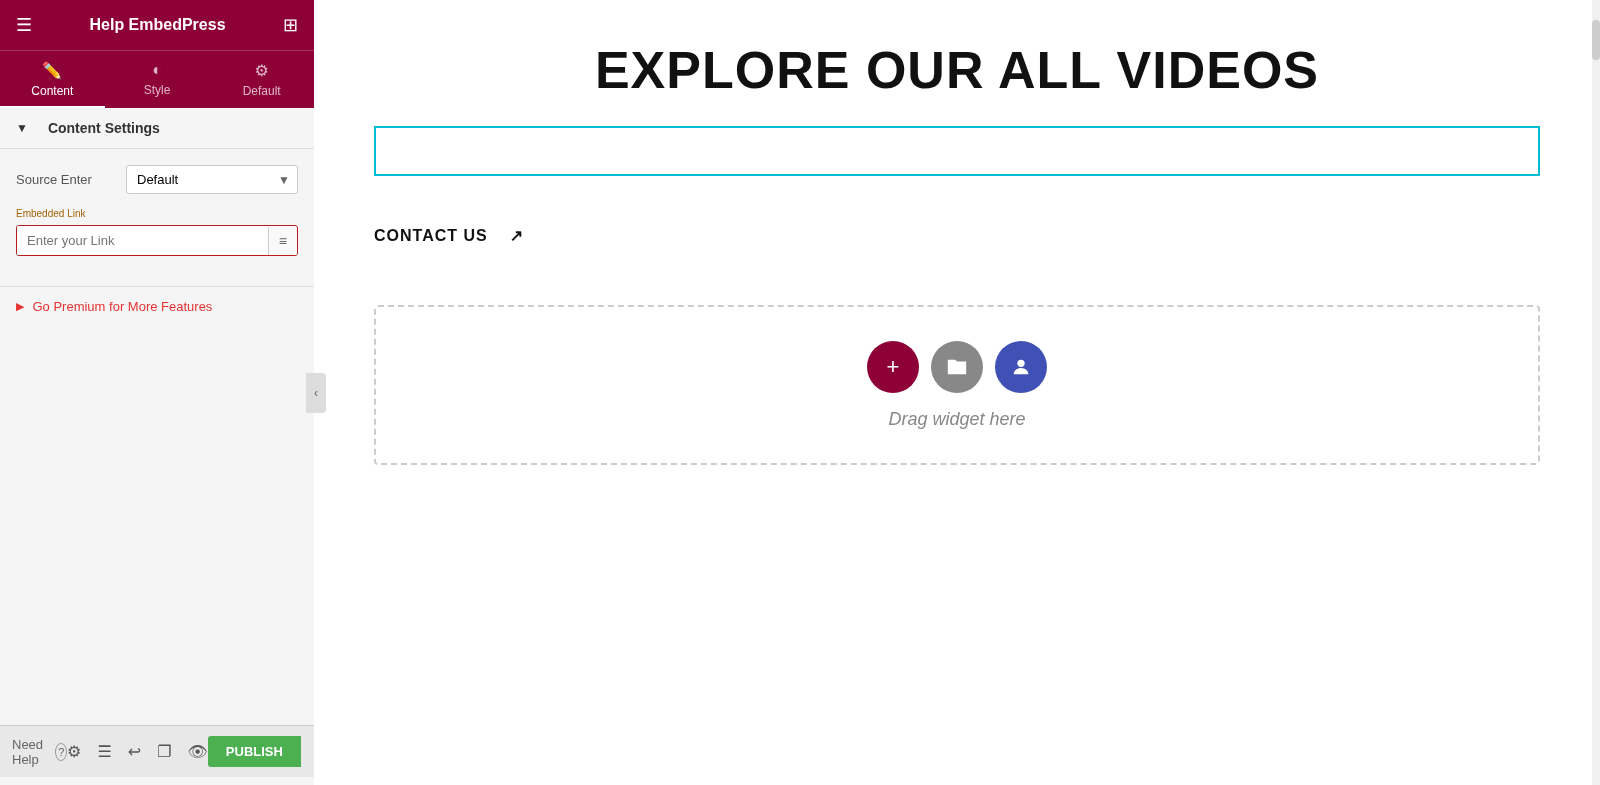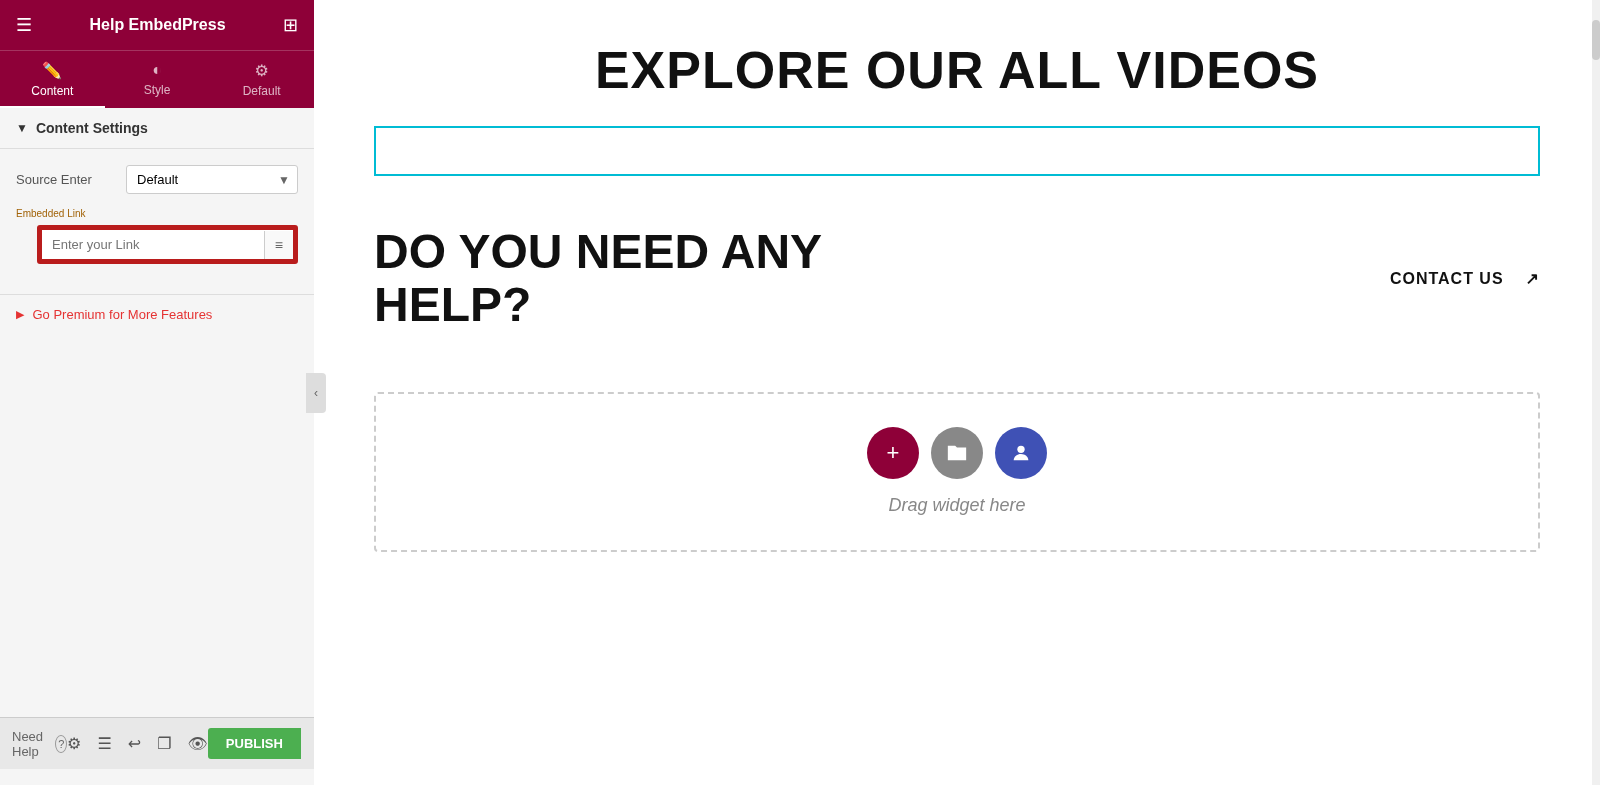--- a/index.html
+++ b/index.html
@@ -84,20 +84,21 @@
     .section-header .arrow {
       margin-right: 8px;
       font-size: 12px;
       color: #333;
     }
 
     .section-title {
       font-size: 14px;
       font-weight: bold;
       color: #333;
+      margin-left: 12px;
     }
 
     .form-area {
       padding: 16px;
       background: #f5f5f5;
     }
 
     .form-row {
       display: flex;
       align-items: center;
@@ -147,25 +148,24 @@
 
     .form-group-label {
       font-size: 10px;
       color: #a16207;
       margin-bottom: 6px;
     }
 
     .input-with-icon {
       display: flex;
       align-items: center;
-      border: 5px solid #b91c1c;
+      border: 1px solid #b91c1c;
       border-radius: 3px;
       background: white;
       overflow: hidden;
-      margin-left: 21px;
     }
 
     .input-text {
       flex: 1;
       border: none;
       outline: none;
       padding: 7px 10px;
       font-size: 13px;
       color: #999;
     }
@@ -239,21 +239,21 @@
       justify-content: center;
       cursor: pointer;
       z-index: 10;
       font-size: 12px;
       color: #666;
     }
 
     
     .bottom-bar {
       position: absolute;
-      bottom: 16px;
+      bottom: 8px;
       left: 0;
       width: 314px;
       height: 52px;
       background: #e8e8e8;
       display: flex;
       align-items: center;
       justify-content: space-between;
       padding: 0 12px;
       border-top: 1px solid #ccc;
     }
@@ -508,24 +508,20 @@
 </div>
 
 <div class="main-area">
   <div class="main-content">
 
     <h1 class="explore-title">EXPLORE OUR ALL VIDEOS</h1>
 
     <div class="embed-placeholder"></div>
 
     <div class="help-section">
-      <div class="help-title">
-        <div>DO YOU NEED ANY</div>
-        <div>HELP?</div>
-      </div>
       <div class="contact-us-link">
         <span>CONTACT US</span>
         <span class="external-link-icon">↗</span>
       </div>
     </div>
 
     <div class="widget-drop-area">
       <div class="widget-buttons">
         <button class="widget-btn btn-red">+</button>
         <button class="widget-btn btn-gray">

